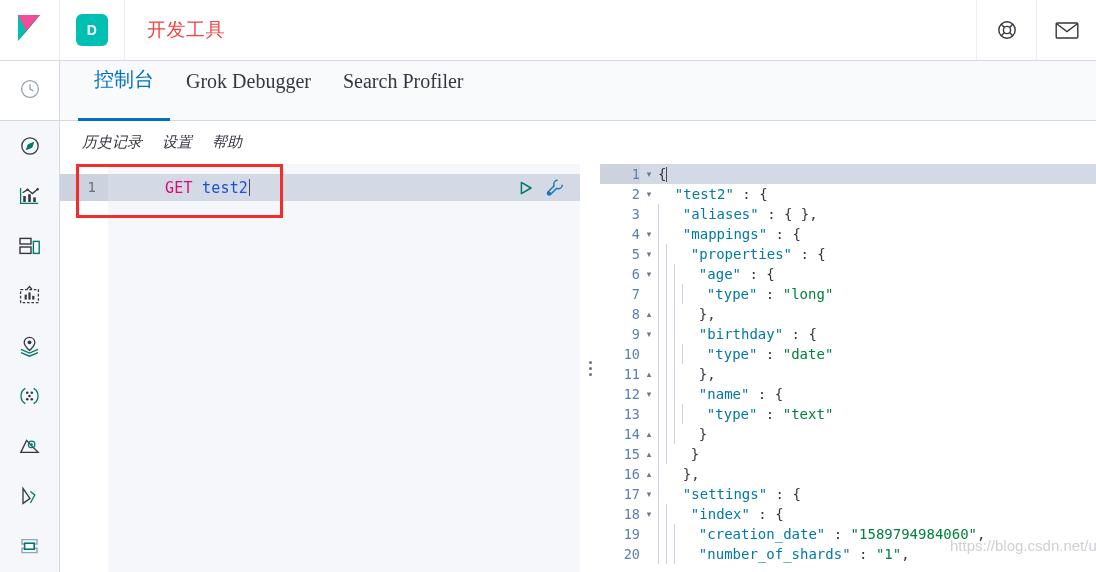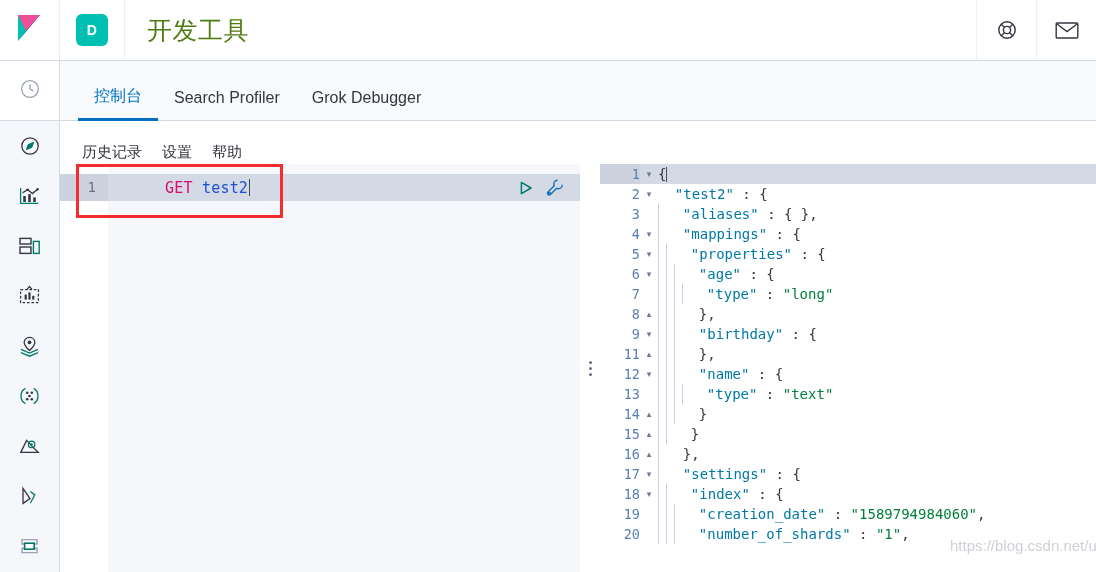--- a/index.html
+++ b/index.html
@@ -35,21 +35,21 @@
   }
   .app-badge {
     width: 32px; height: 32px; border-radius: 6px;
     background: #00bfb3; color: #ffffff;
     font-size: 14px; font-weight: 700;
     display: flex; align-items: center; justify-content: center;
     letter-spacing: 0.2px;
   }
   .app-title {
     padding-left: 22px;
-    font-size: 25px; color: #4d7c0f; font-weight: 400;
+    font-size: 19px; color: #ef4444; font-weight: 400;
     letter-spacing: .5px;
   }
   .header-spacer { flex: 1; }
   .header-btn {
     width: 60px; height: 60px;
     display: flex; align-items: center; justify-content: center;
     border-left: 1px solid #eceff3;
   }
   .header-btn svg { display: block; }
 
@@ -76,38 +76,40 @@
   .tabstrip {
     position: absolute; left: 60px; top: 61px;
     width: 1036px; height: 60px;
     background: #f9fafc;
     border-bottom: 1px solid #d3dae6;
     display: flex; align-items: flex-end;
     padding-left: 18px;
   }
   .tab {
     position: relative;
-    font-size: 16px; color: #343741;
-    padding: 0 16px 13px 16px;
+    font-size: 20px; color: #343741;
+    padding: 0 16px 27px 16px;
     white-space: nowrap;
+    font-family: Liberation Serif, serif;
   }
   .tab.active { color: #0071c2; }
   .tab.active::after {
     content: ""; position: absolute;
     left: 0; right: 0; bottom: -1px; height: 3px;
     background: #0071c2;
   }
 
   
   .subbar {
     position: absolute; left: 60px; top: 121px;
     width: 1036px; height: 43px;
     background: #ffffff;
-    display: flex; align-items: flex-end;
+    display: flex; align-items: center;
     padding-left: 18px;
+    font-style: italic;
   }
   .subbar-item {
     font-size: 15px; color: #343741;
     margin-right: 12px; padding: 2px 4px;
   }
 
   
   .panes {
     position: absolute; left: 60px; top: 164px;
     width: 1036px; height: 408px;
@@ -393,24 +395,24 @@
         </svg>
       </span>
     </div>
   </div>
 
   <div class="tabstrip">
     <div class="tab active">
       <span>控制台</span>
     </div>
     <div class="tab">
+      <span>Grok Debugger</span>
+    </div>
+    <div class="tab">
       <span>Search Profiler</span>
-    </div>
-    <div class="tab">
-      <span>Grok Debugger</span>
     </div>
   </div>
 
   <div class="subbar">
     <div class="subbar-item">
       <span>历史记录</span>
     </div>
     <div class="subbar-item">
       <span>设置</span>
     </div>
@@ -498,20 +500,25 @@
             <span class="rl-num">8</span>
             <span class="rl-fold">▴</span>
             <span class="rl-code"><span class="ind">&nbsp;&nbsp;</span><span class="ind">&nbsp;&nbsp;</span><span class="ind">&nbsp;&nbsp;</span><span class="j-plain">  </span><span class="j-pun">},</span></span>
           </div>
           <div class="resp-line">
             <span class="rl-num">9</span>
             <span class="rl-fold">▾</span>
             <span class="rl-code"><span class="ind">&nbsp;&nbsp;</span><span class="ind">&nbsp;&nbsp;</span><span class="ind">&nbsp;&nbsp;</span><span class="j-plain">  </span><span class="j-key">"birthday"</span><span class="j-pun"> : {</span></span>
           </div>
           <div class="resp-line">
+            <span class="rl-num">10</span>
+            <span class="rl-fold"></span>
+            <span class="rl-code"><span class="ind">&nbsp;&nbsp;</span><span class="ind">&nbsp;&nbsp;</span><span class="ind">&nbsp;&nbsp;</span><span class="ind">&nbsp;&nbsp;</span><span class="j-plain">  </span><span class="j-key">"type"</span><span class="j-pun"> : </span><span class="j-str">"date"</span></span>
+          </div>
+          <div class="resp-line">
             <span class="rl-num">11</span>
             <span class="rl-fold">▴</span>
             <span class="rl-code"><span class="ind">&nbsp;&nbsp;</span><span class="ind">&nbsp;&nbsp;</span><span class="ind">&nbsp;&nbsp;</span><span class="j-plain">  </span><span class="j-pun">},</span></span>
           </div>
           <div class="resp-line">
             <span class="rl-num">12</span>
             <span class="rl-fold">▾</span>
             <span class="rl-code"><span class="ind">&nbsp;&nbsp;</span><span class="ind">&nbsp;&nbsp;</span><span class="ind">&nbsp;&nbsp;</span><span class="j-plain">  </span><span class="j-key">"name"</span><span class="j-pun"> : {</span></span>
           </div>
           <div class="resp-line">

